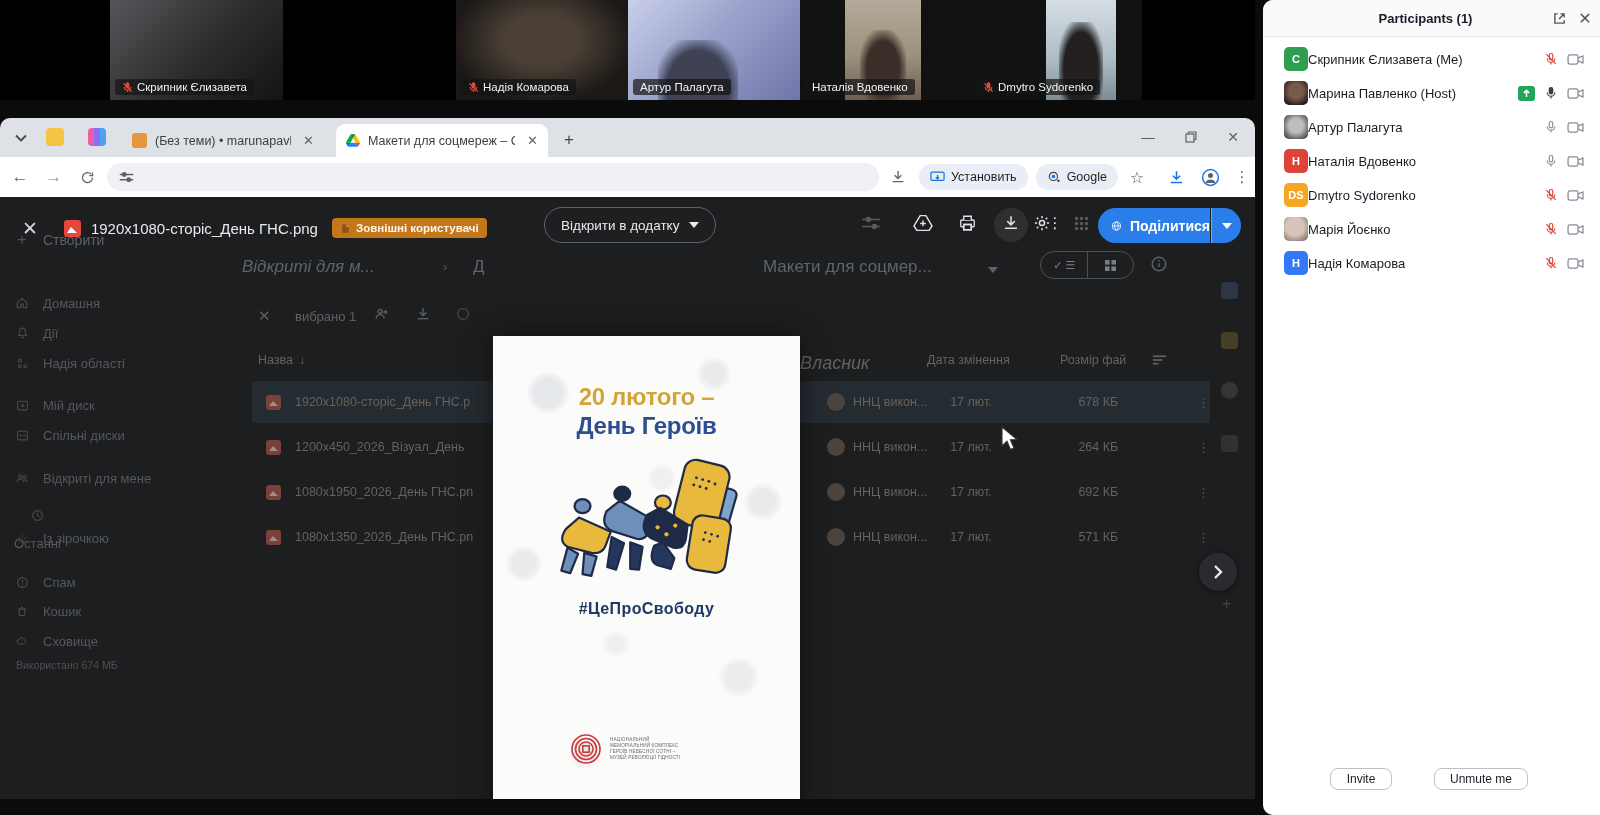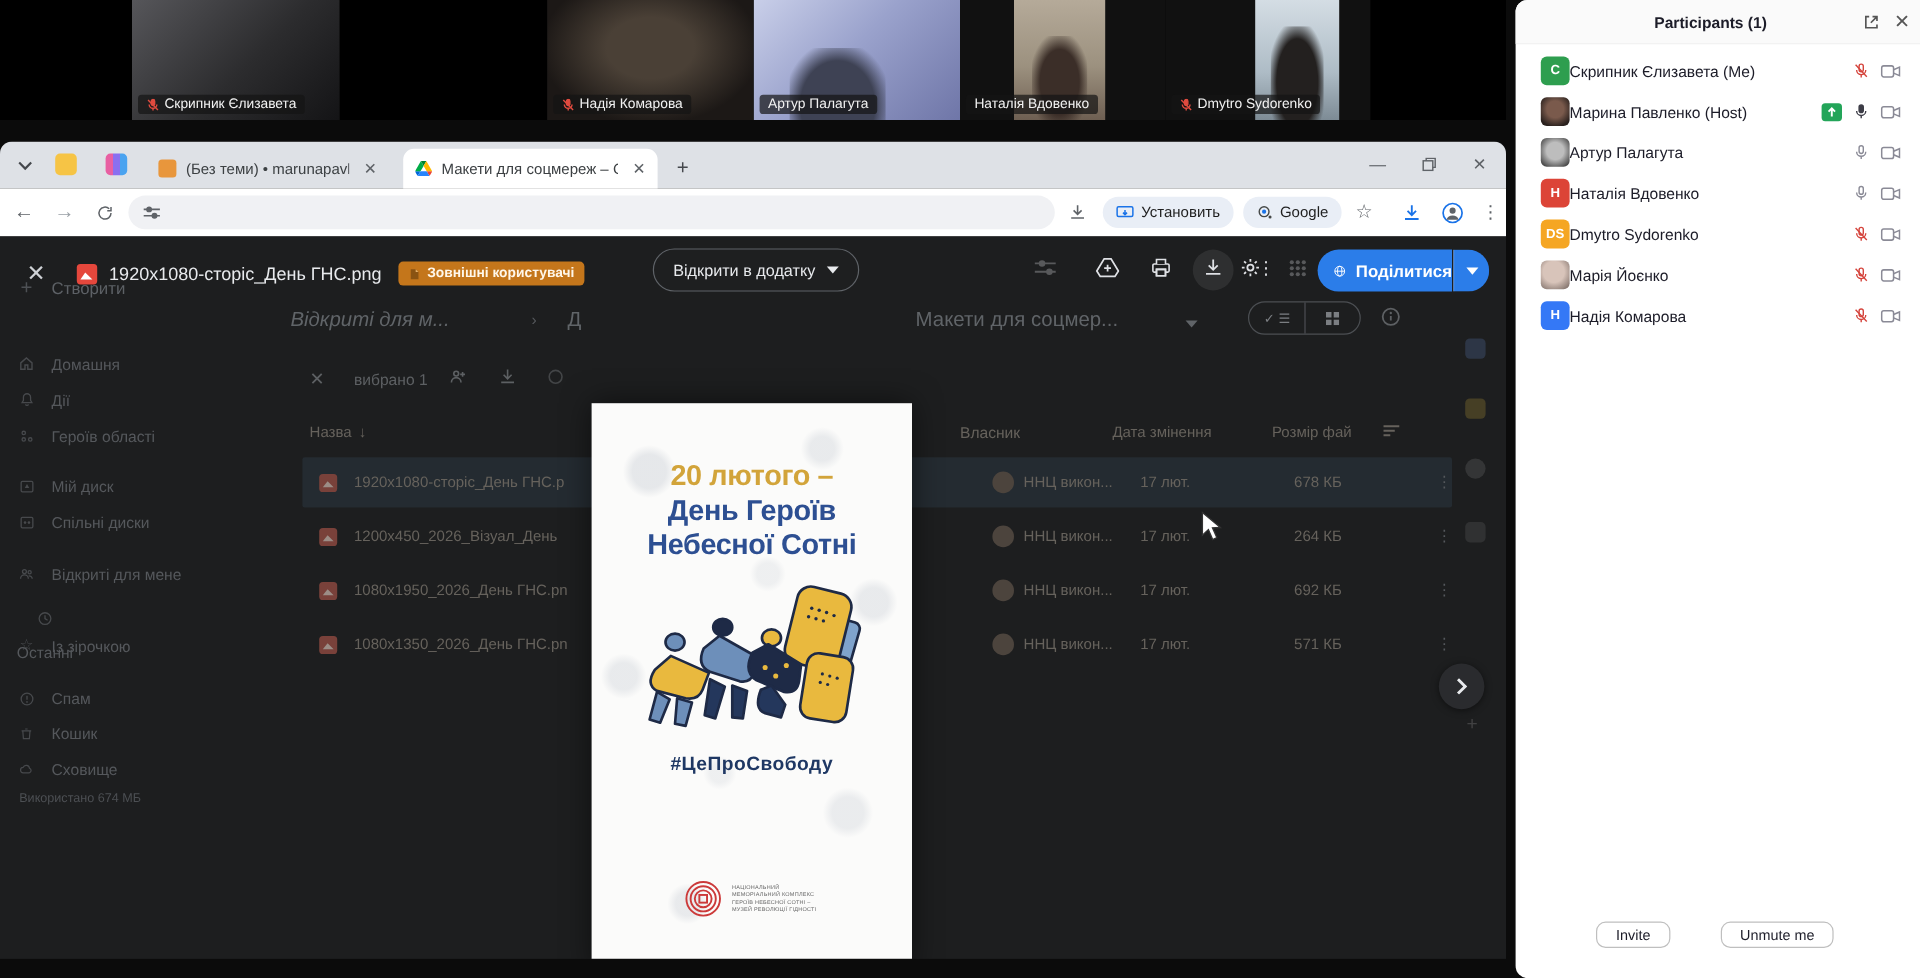--- a/index.html
+++ b/index.html
@@ -70,21 +70,21 @@
            display:flex;align-items:center;gap:10px;padding:0 16px;color:#e8eaed;font-size:13.5px;background:rgba(32,33,36,.4);}
   .caret-down{width:0;height:0;border-left:5px solid transparent;border-right:5px solid transparent;border-top:6px solid #e8eaed;}
   .pvico{position:absolute;top:15px;width:22px;height:22px;display:flex;align-items:center;justify-content:center;color:#dfe1e5;}
   .share-btn{position:absolute;left:1098px;top:11px;height:35px;width:112px;background:#2b7de9;border-radius:18px 0 0 18px;
              display:flex;align-items:center;gap:8px;padding-left:13px;color:#fff;font-size:14px;font-weight:bold;}
   .share-caret{position:absolute;left:1211px;top:11px;height:35px;width:30px;background:#2b7de9;border-radius:0 18px 18px 0;
                border-left:1px solid rgba(255,255,255,.35);display:flex;align-items:center;justify-content:center;}
   .share-caret .caret-down{border-top-color:#fff;}
 
   
-  .poster{position:absolute;left:493px;top:139px;width:267px;height:474px;background:#fbfbfa;
+  .poster{position:absolute;left:493px;top:139px;width:307px;height:474px;background:#fbfbfa;
           background-image:radial-gradient(circle at 18% 12%,rgba(190,196,205,.35) 0 14px,transparent 22px),
             radial-gradient(circle at 72% 8%,rgba(190,196,205,.3) 0 10px,transparent 18px),
             radial-gradient(circle at 88% 35%,rgba(190,196,205,.3) 0 12px,transparent 20px),
             radial-gradient(circle at 10% 48%,rgba(190,196,205,.3) 0 11px,transparent 19px),
             radial-gradient(circle at 80% 72%,rgba(190,196,205,.28) 0 13px,transparent 21px),
             radial-gradient(circle at 30% 88%,rgba(190,196,205,.3) 0 10px,transparent 17px),
             radial-gradient(circle at 55% 30%,rgba(200,205,212,.25) 0 9px,transparent 15px),
             radial-gradient(circle at 40% 65%,rgba(200,205,212,.25) 0 8px,transparent 14px);
           box-shadow:0 0 24px rgba(0,0,0,.55);}
   .p-title{margin-top:46px;text-align:center;font-weight:bold;font-size:24px;line-height:29px;letter-spacing:-.3px;}
@@ -306,21 +306,21 @@
       <div class="side-item" style="top:158px;">
         <span class="s-icon">
             <svg width="13" height="13" viewBox="0 0 24 24">
               <g fill="none" stroke="#55585c" stroke-width="2">
                 <circle cx="7" cy="7" r="2.6"></circle>
                 <circle cx="7" cy="17" r="2.6"></circle>
                 <circle cx="17" cy="17" r="2.6"></circle>
               </g>
             </svg>
           </span>
-        <span>Героїв області</span>
+        <span>Надія області</span>
       </div>
       <div class="side-item" style="top:200px;">
         <span class="s-icon">
             <svg width="13" height="13" viewBox="0 0 24 24">
               <rect x="3" y="4" width="18" height="16" rx="2" fill="none" stroke="#55585c" stroke-width="2"></rect>
               <path d="M12 8l3.5 6h-7z" fill="#55585c"></path>
             </svg>
           </span>
         <span>Мій диск</span>
       </div>
@@ -436,21 +436,21 @@
       <div class="abs" style="left:455px;top:109px;opacity:.6;">
         <svg width="16" height="16" viewBox="0 0 24 24">
             <circle cx="12" cy="12" r="8" fill="none" stroke="#5d6063" stroke-width="2"></circle>
           </svg>
       </div>
 
       <div class="abs" style="left:258px;top:156px;font-size:12.5px;color:#66625c;display:flex;gap:6px;align-items:center;">
         <span>Назва</span>
           <span>↓</span>
       </div>
-      <div class="abs" style="left:800px;top:156px;font-size:13px;color:#66625c;">Власник</div>
+      <div class="abs" style="left:800px;top:156px;font-size:18px;color:#66625c;font-style:italic;">Власник</div>
       <div class="abs" style="left:927px;top:156px;font-size:12.5px;color:#66625c;text-align:center;">Дата змінення</div>
       <div class="abs" style="left:1060px;top:156px;font-size:12.5px;color:#66625c;">Розмір фай</div>
       <div class="abs" style="left:1152px;top:155px;">
         <svg width="15" height="12" viewBox="0 0 16 12">
             <g stroke="#66625c" stroke-width="1.8">
               <line x1="1" y1="2" x2="15" y2="2"></line>
               <line x1="1" y1="6" x2="11" y2="6"></line>
               <line x1="1" y1="10" x2="7" y2="10"></line>
             </g>
           </svg>
@@ -592,21 +592,20 @@
         <span>Поділитися</span>
       </div>
       <div class="share-caret">
           <span class="caret-down"></span>
         </div>
 
       <div class="poster">
         <div class="p-title">
           <div class="p-gold">20 лютого –</div>
           <div class="p-navy">День Героїв</div>
-          <div class="p-navy">Небесної Сотні</div>
         </div>
         <svg class="p-art" width="212" height="128" viewBox="0 0 240 140">
           <g stroke="#1e2a46" stroke-width="2.5" stroke-linejoin="round">
             <rect x="186" y="30" width="24" height="96" rx="6" fill="#7fa3cc" transform="rotate(16 198 78)"></rect>
             <rect x="156" y="2" width="52" height="74" rx="13" fill="#e9b93e" transform="rotate(14 182 39)"></rect>
             <rect x="168" y="64" width="44" height="62" rx="11" fill="#e9b93e" transform="rotate(9 190 95)"></rect>
           </g>
           <g fill="#1e2a46">
             <circle cx="176" cy="20" r="1.6"></circle>
               <circle cx="183" cy="22" r="1.6"></circle>

